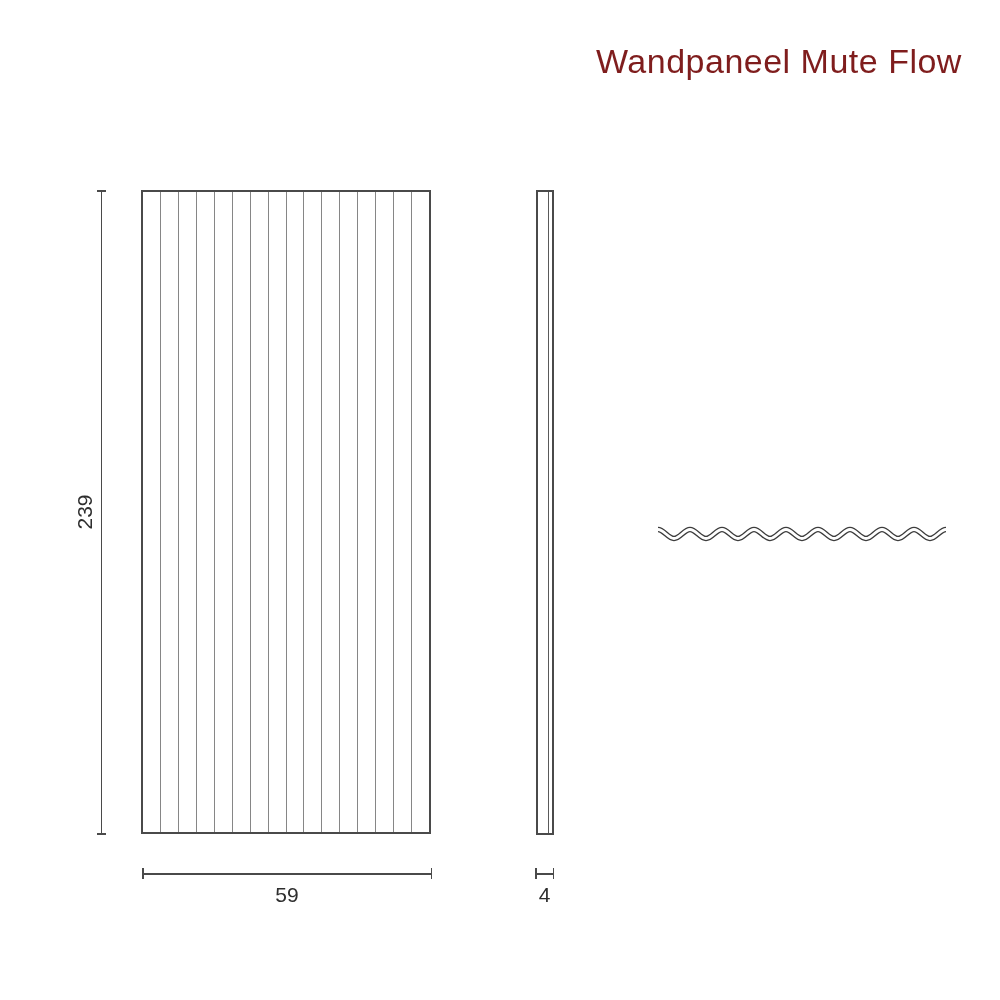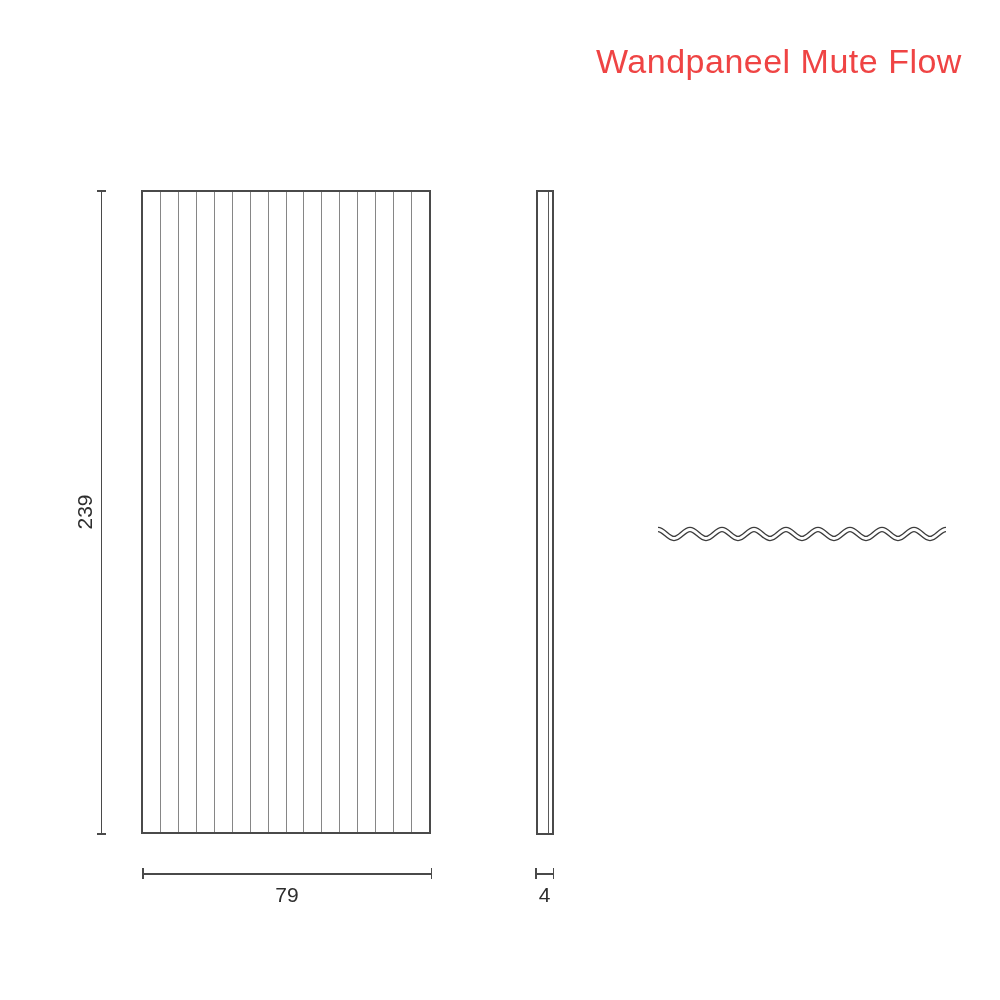--- a/index.html
+++ b/index.html
@@ -17,21 +17,21 @@
 
   
   .title {
     position: absolute;
     left: 596px;
     top: 42px;
     width: 380px;
     font-size: 34px;
     font-weight: 300;
     letter-spacing: 0.5px;
-    color: #ef4444;
+    color: #7f1d1d;
     white-space: nowrap;
   }
 
   
   .panel-front {
     position: absolute;
     left: 141px;
     top: 190px;
     width: 290px;
     height: 644px;
@@ -136,21 +136,21 @@
   </div>
 
   <div class="dim-line-v" style="left:100.5px; top:191px; height:643px;"></div>
   <div class="dim-cap-h" style="left:97px; top:190px;"></div>
   <div class="dim-cap-h" style="left:97px; top:833px;"></div>
   <div class="dim-label dim-label-rotated" style="left:55px; top:500px; width:60px; height:24px; line-height:24px;">239</div>
 
   <div class="dim-line-h" style="left:142px; top:873px; width:290px;"></div>
   <div class="dim-cap-v" style="left:142px; top:868px;"></div>
   <div class="dim-cap-v" style="left:430.5px; top:868px;"></div>
-  <div class="dim-label" style="left:142px; top:883px; width:290px;">79</div>
+  <div class="dim-label" style="left:142px; top:883px; width:290px;">59</div>
 
   <div class="panel-side">
     <div class="side-inner-line"></div>
   </div>
 
   <div class="dim-line-h" style="left:535px; top:873px; width:19px;"></div>
   <div class="dim-cap-v" style="left:535px; top:868px;"></div>
   <div class="dim-cap-v" style="left:552.5px; top:868px;"></div>
   <div class="dim-label" style="left:514px; top:883px; width:61px;">4</div>
 

